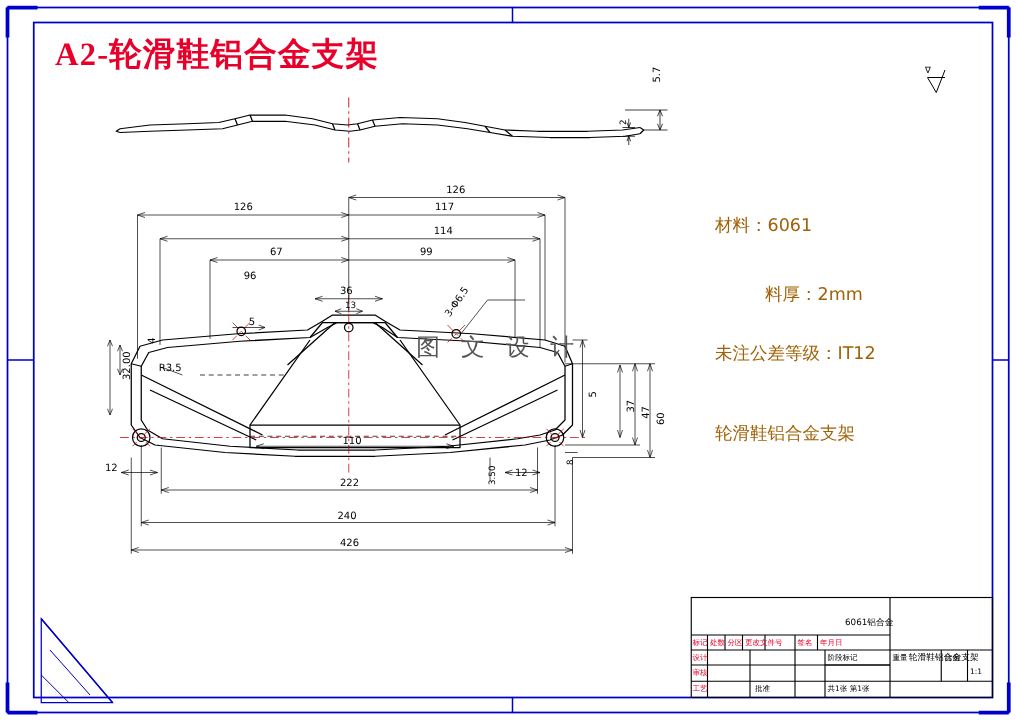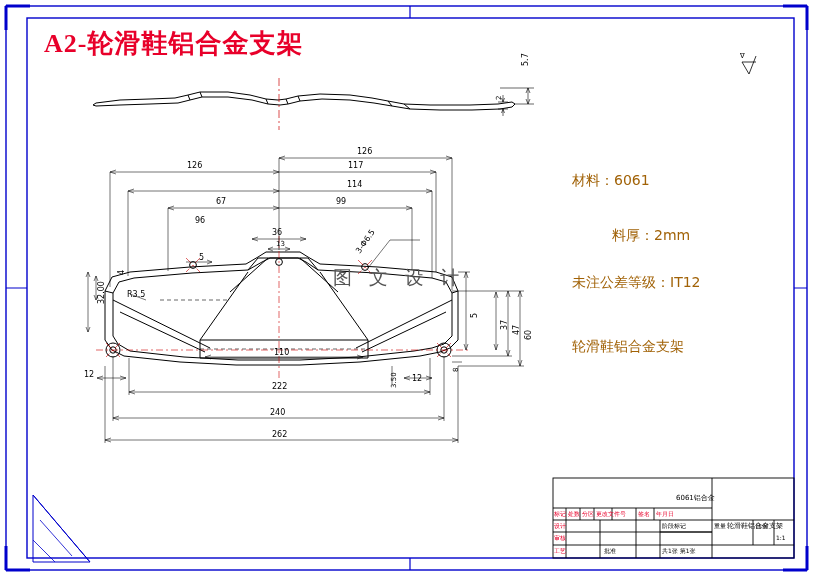--- a/index.html
+++ b/index.html
@@ -230,21 +230,21 @@
   <div class="abs dim" style="left:512px;top:335px;transform:rotate(-90deg);transform-origin:left top;">47</div>
   <div class="abs dim" style="left:524px;top:340px;transform:rotate(-90deg);transform-origin:left top;">60</div>
   <div class="abs dim" style="left:470px;top:318px;transform:rotate(-90deg);transform-origin:left top;">5</div>
   <div class="abs dim7" style="left:452px;top:372px;transform:rotate(-90deg);transform-origin:left top;">8</div>
   <div class="abs dim" style="left:84px;top:370px;">12</div>
   <div class="abs dim" style="left:412px;top:374px;">12</div>
   <div class="abs dim7" style="left:390px;top:388px;transform:rotate(-90deg);transform-origin:left top;">3.50</div>
   <div class="abs dim" style="left:274px;top:348px;">110</div>
   <div class="abs dim" style="left:272px;top:382px;">222</div>
   <div class="abs dim" style="left:270px;top:408px;">240</div>
-  <div class="abs dim" style="left:272px;top:430px;">262</div>
+  <div class="abs dim" style="left:272px;top:430px;">426</div>
 
   <div class="abs wm" style="left:333px;top:265px;">图 文 设 计</div>
 
   <div class="abs note" style="left:572px;top:172px;">材料：6061</div>
   <div class="abs note" style="left:572px;top:227px;margin-left:40px;">料厚：2mm</div>
   <div class="abs note" style="left:572px;top:274px;">未注公差等级：IT12</div>
   <div class="abs note" style="left:572px;top:338px;">轮滑鞋铝合金支架</div>
 
   <svg width="813" height="576">
     <g stroke="#000" stroke-width="0.9" fill="none">

